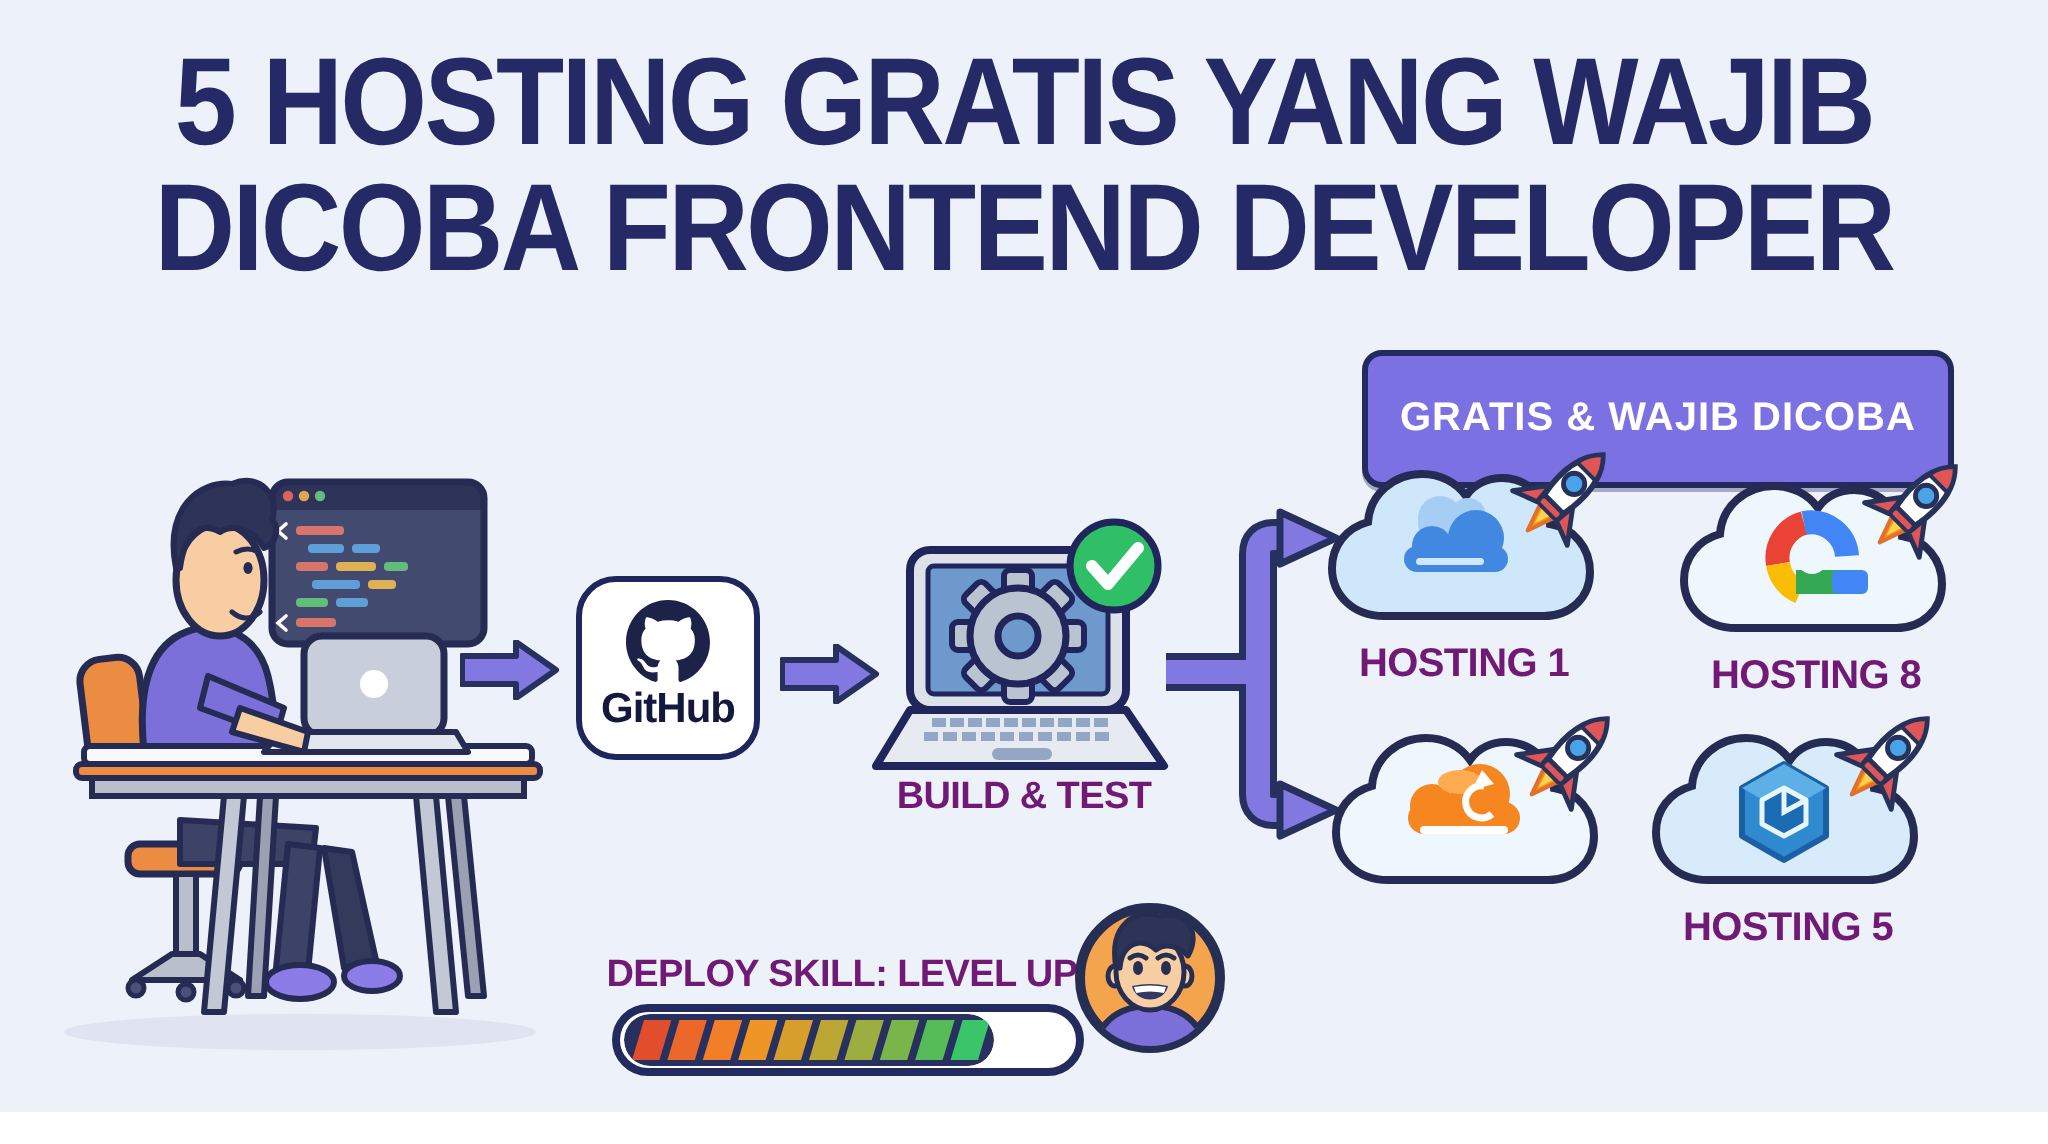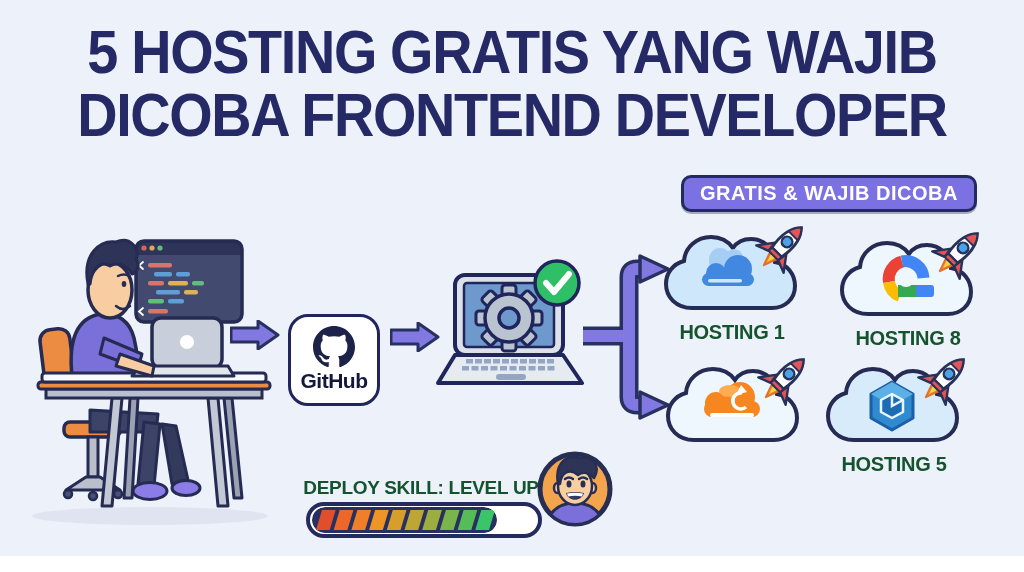--- a/index.html
+++ b/index.html
@@ -6,31 +6,31 @@
   .canvas{position:relative;width:1024px;height:556px;background:#edf1f9;overflow:hidden;
           font-family:"Liberation Sans",sans-serif;}
   .abs{position:absolute;}
   
   .title{top:20px;left:0;width:1024px;text-align:center;color:#252a66;font-weight:bold;
          font-size:62px;line-height:1.02;letter-spacing:-1.5px;transform:scaleX(.9);
          transform-origin:50% 0;margin:0;}
   .title span{display:block;}
   
   .badge{left:681px;top:175px;background:#7c71e3;border:3px solid #232a5e;border-radius:10px;
-         color:#fff;font-weight:bold;font-size:20px;letter-spacing:.5px;padding:4px 16px;
+         color:#fff;font-weight:bold;font-size:20px;letter-spacing:.5px;padding:20px 16px;
          box-shadow:0 2px 0 rgba(31,37,92,.35);}
   
   .blockarrow{width:50px;height:30px;}
   
   .github-card{left:288px;top:288px;width:92px;height:92px;background:#fff;border:3.5px solid #20265c;
                border-radius:20px;box-sizing:border-box;display:flex;flex-direction:column;
-               align-items:center;justify-content:flex-start;padding-top:6px;margin-top:26px;}
+               align-items:center;justify-content:flex-start;padding-top:6px;}
   .github-word{font-size:21px;font-weight:bold;color:#14183c;margin-top:-2px;letter-spacing:-.5px;}
   
-  .flow-label{font-weight:bold;color:#14532d;text-align:center;}
+  .flow-label{font-weight:bold;color:#701a75;text-align:center;}
   .build-label{left:430px;top:388px;width:164px;font-size:19px;letter-spacing:-.3px;}
   .hosting-card{width:146px;}
   .hosting-label{position:absolute;left:0;top:92px;width:140px;font-size:20px;letter-spacing:-.3px;}
   .rocket{position:absolute;width:58px;height:58px;left:94px;top:-14px;overflow:visible;}
   
   .deploy-label{left:300px;top:477px;width:248px;font-size:19px;letter-spacing:-.3px;}
   .progress{left:306px;top:502px;width:236px;height:36px;background:#fff;border:4px solid #232a5e;
             border-radius:18px;box-sizing:border-box;}
   .progress svg{position:absolute;left:2px;top:1px;}
 </style>
@@ -177,20 +177,21 @@
           <rect x="106" y="110" width="7" height="4.5"></rect>
           <rect x="115.5" y="110" width="7" height="4.5"></rect>
         <rect x="64" y="118" width="30" height="6" rx="3"></rect>
       </g>
     </g>
     <g>
       <circle cx="125" cy="27" r="22" fill="#2fbf66" stroke="#20265c" stroke-width="3.5"></circle>
       <path d="M114,27 L122,36 L137,18" stroke="#fff" stroke-width="6" fill="none" stroke-linecap="round" stroke-linejoin="round"></path>
     </g>
   </svg>
+  <div class="abs flow-label build-label">BUILD &amp; TEST</div>
 
   <svg class="abs" style="left:583px;top:255px;overflow:visible;" width="92" height="180" viewBox="0 0 92 180">
     <path d="M0,81 H46 M60,14 H54 Q46,14 46,22 V142 Q46,150 54,150 H60" fill="none" stroke="#27305e" stroke-width="19" stroke-linejoin="round"></path>
     <path d="M0,81 H46 M60,14 H54 Q46,14 46,22 V142 Q46,150 54,150 H60" fill="none" stroke="#8278e2" stroke-width="12" stroke-linejoin="round"></path>
     <polygon points="57,1 85,14 57,27" fill="#8278e2" stroke="#27305e" stroke-width="3.5" stroke-linejoin="round"></polygon>
     <polygon points="57,137 85,150 57,163" fill="#8278e2" stroke="#27305e" stroke-width="3.5" stroke-linejoin="round"></polygon>
   </svg>
 
   <div class="abs hosting-card" style="left:662px;top:229px;">
     <svg width="140" height="86" viewBox="0 0 140 86" style="overflow:visible">

